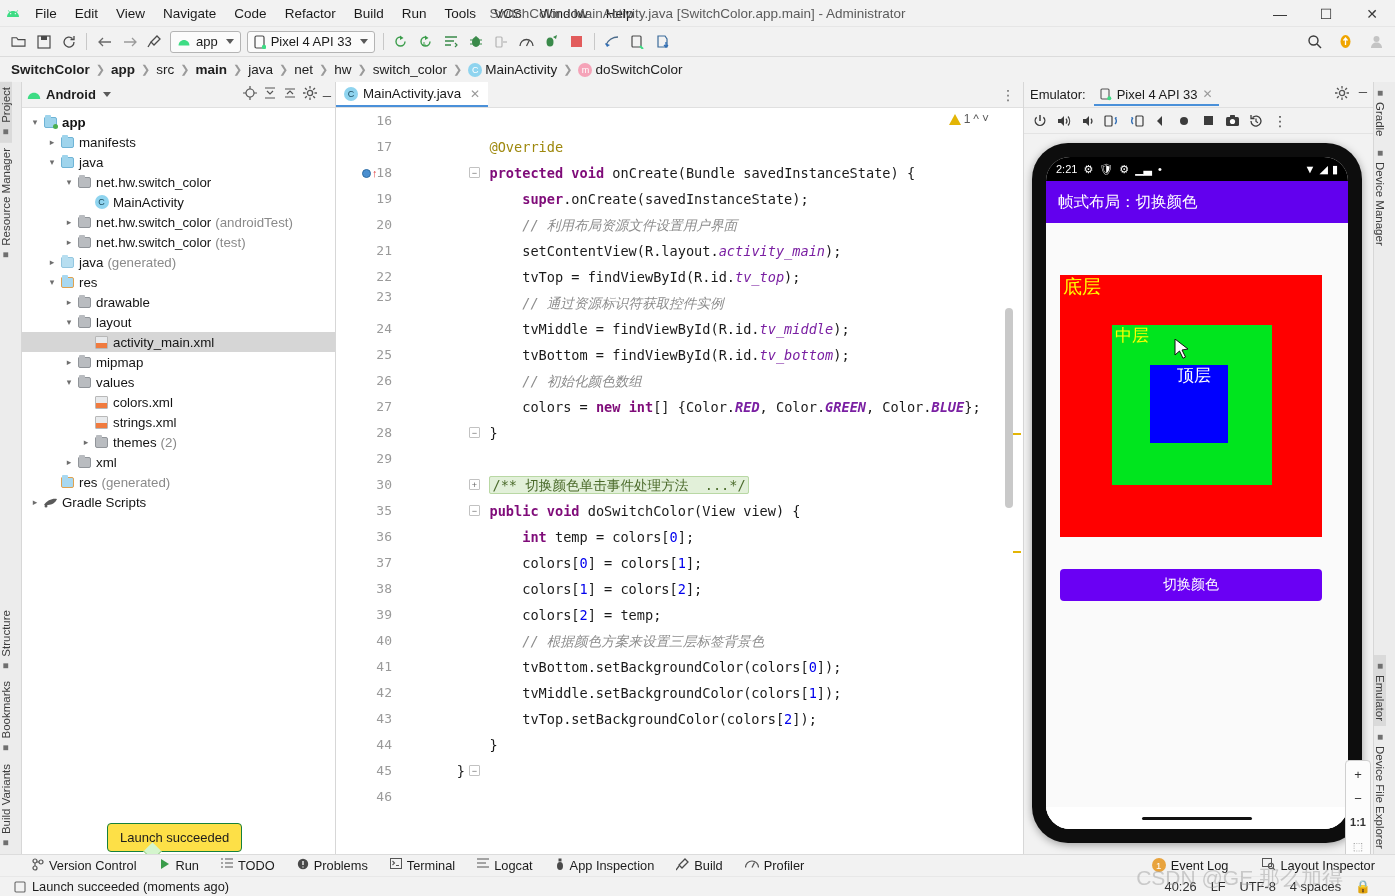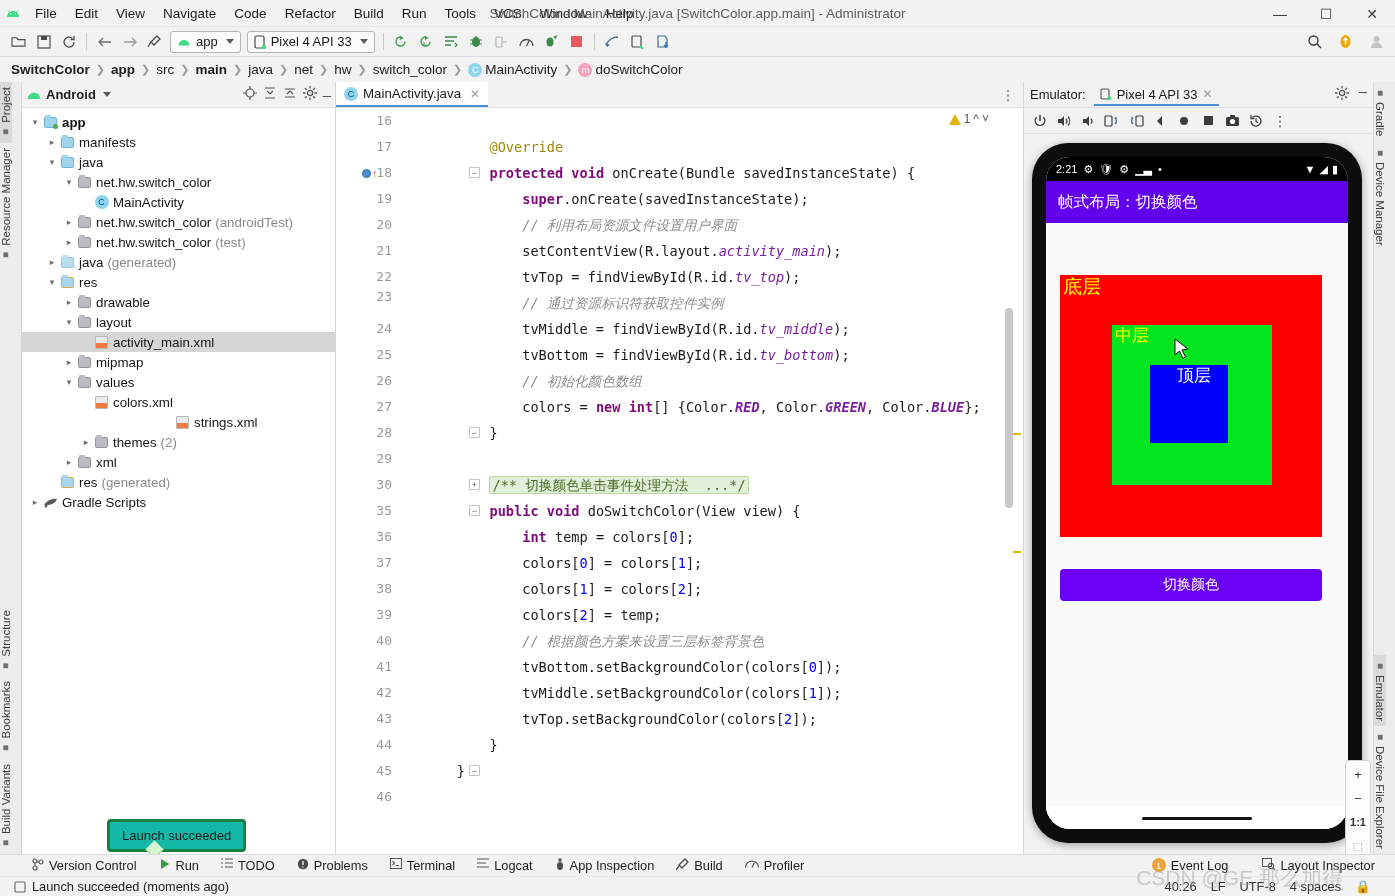--- a/index.html
+++ b/index.html
@@ -246,22 +246,22 @@
   .sb-right-grp { margin-left:auto; display:flex; align-items:center; gap: 14px; padding-right: 10px; }
   .badge-num { width:14px; height:14px; border-radius:50%; background:#e8a33d; color:#fff;
       font-size:9.5px; display:flex; align-items:center; justify-content:center; }
   .bottombar {
     position: absolute; left: 0; bottom: 0; width: 1395px; height: 20px;
     background: #f2f2f2; display:flex; align-items:center; font-size: 12.8px;
     padding-left: 14px; gap: 6px; color:#1c1c1c; border-top:1px solid #e8e8e8;
   }
   .bb-right { margin-left:auto; display:flex; gap: 14px; padding-right: 24px; color:#303030; }
   .balloon {
-    position:absolute; left: 107px; bottom: 44px; background: #14b8a6;
-    border: 3px solid #15803d; border-radius: 4px; padding: 6px 12px; font-size: 13px;
+    position:absolute; left: 107px; bottom: 44px; background: #fde047;
+    border: 1px solid #15803d; border-radius: 4px; padding: 6px 12px; font-size: 13px;
     color:#1c1c1c;
   }
   .balloon::after {
     content:''; position:absolute; left: 38px; bottom: -7px; width: 12px; height: 12px;
     background:#d4f5cd; border-right:1px solid #9ed18f; border-bottom:1px solid #9ed18f;
     transform: rotate(45deg);
   }
   .watermark {
     position:absolute; right: 52px; bottom: 4px; font-size: 21px; color: rgba(150,150,150,.45);
     white-space:nowrap; pointer-events:none; font-family:"Liberation Sans",sans-serif;
@@ -629,21 +629,21 @@
           </span>
           <span class="nlabel">values</span>
         </div>
         <div class="node" style="padding-left: 57px;">
           <span class="arrow none"></span>
           <span class="nico">
             <span class="xmlico"></span>
           </span>
           <span class="nlabel">colors.xml</span>
         </div>
-        <div class="node" style="padding-left: 90px; margin-left: 48px;">
+        <div class="node" style="padding-left: 57px;">
           <span class="arrow none"></span>
           <span class="nico">
             <span class="xmlico"></span>
           </span>
           <span class="nlabel">strings.xml</span>
         </div>
         <div class="node" style="padding-left: 57px;">
           <span class="arrow">▸</span>
           <span class="nico">
             <span class="fold gray"></span>

